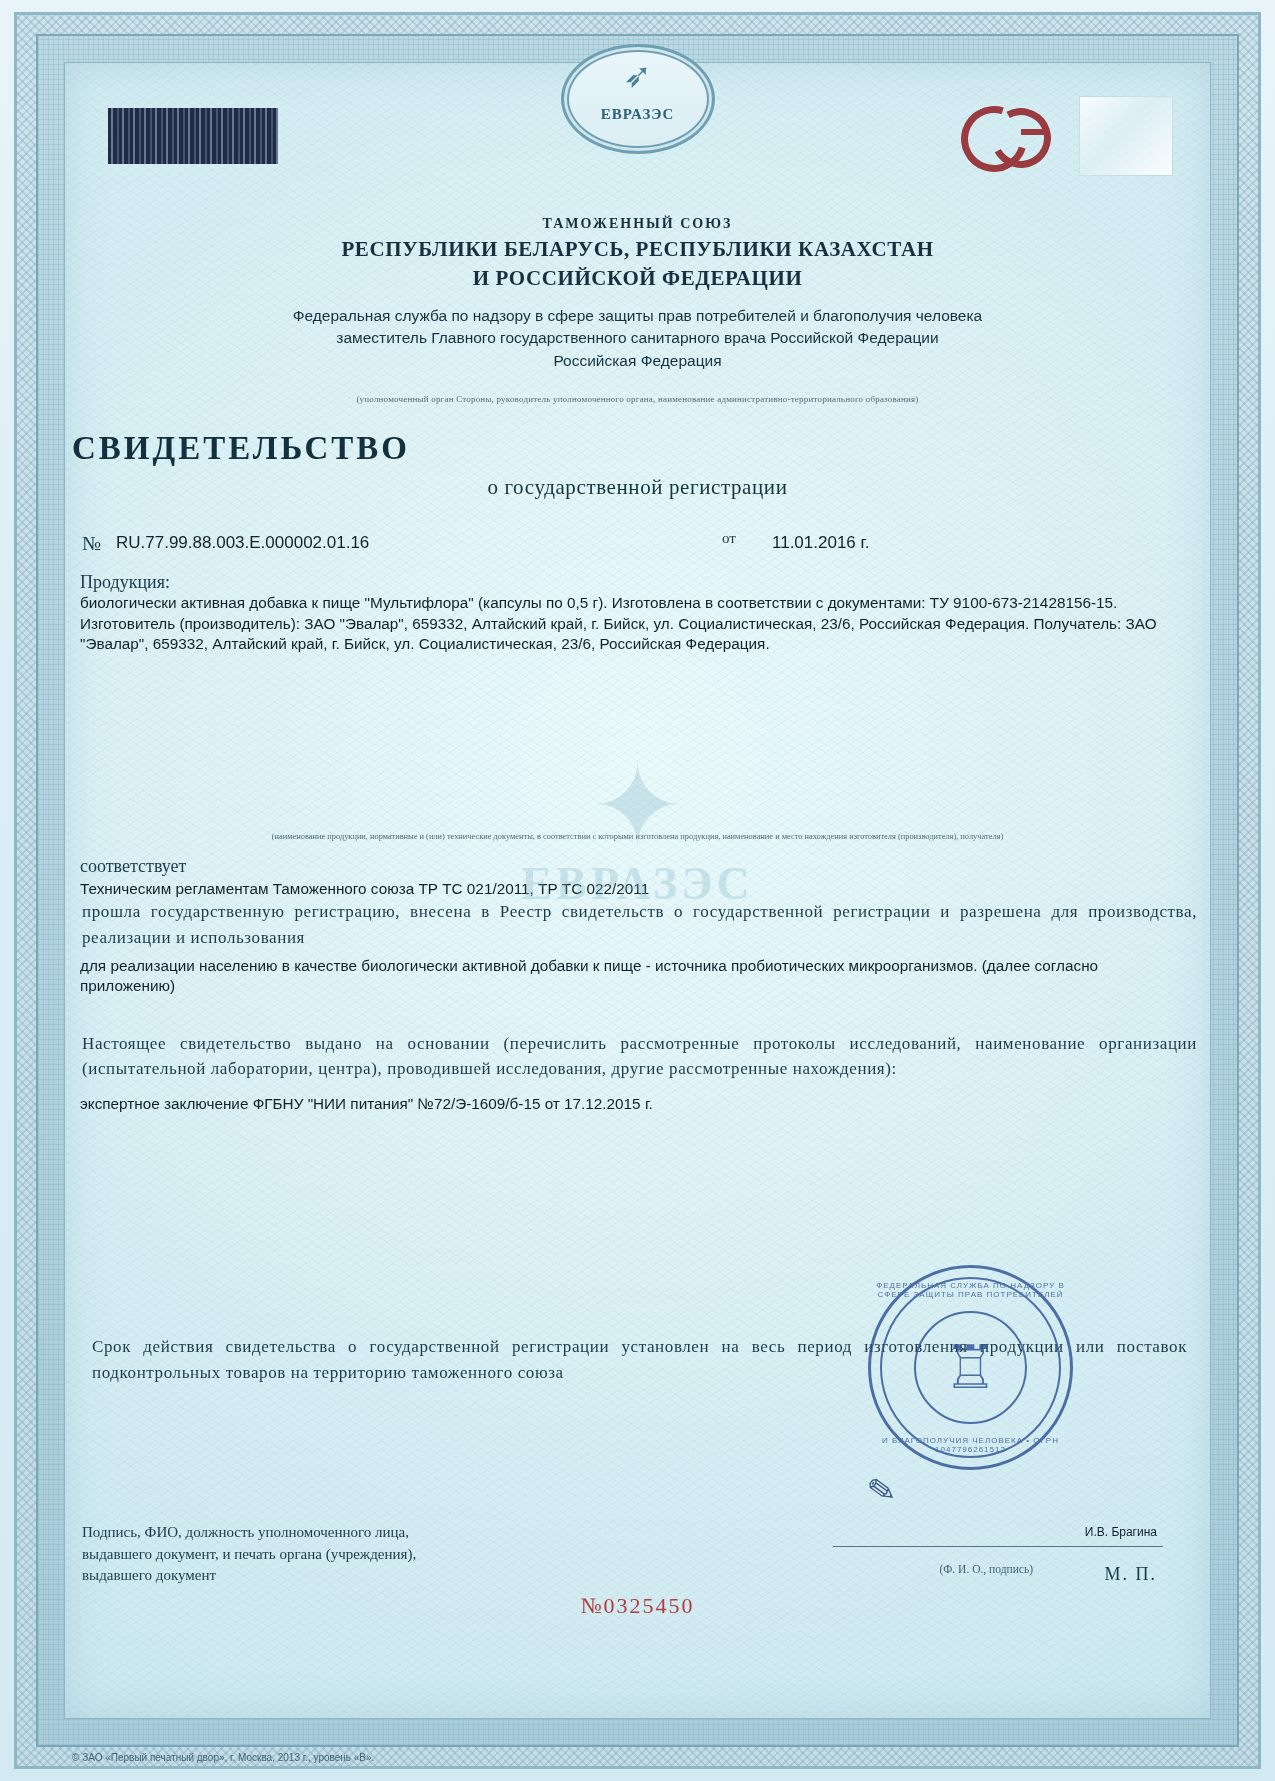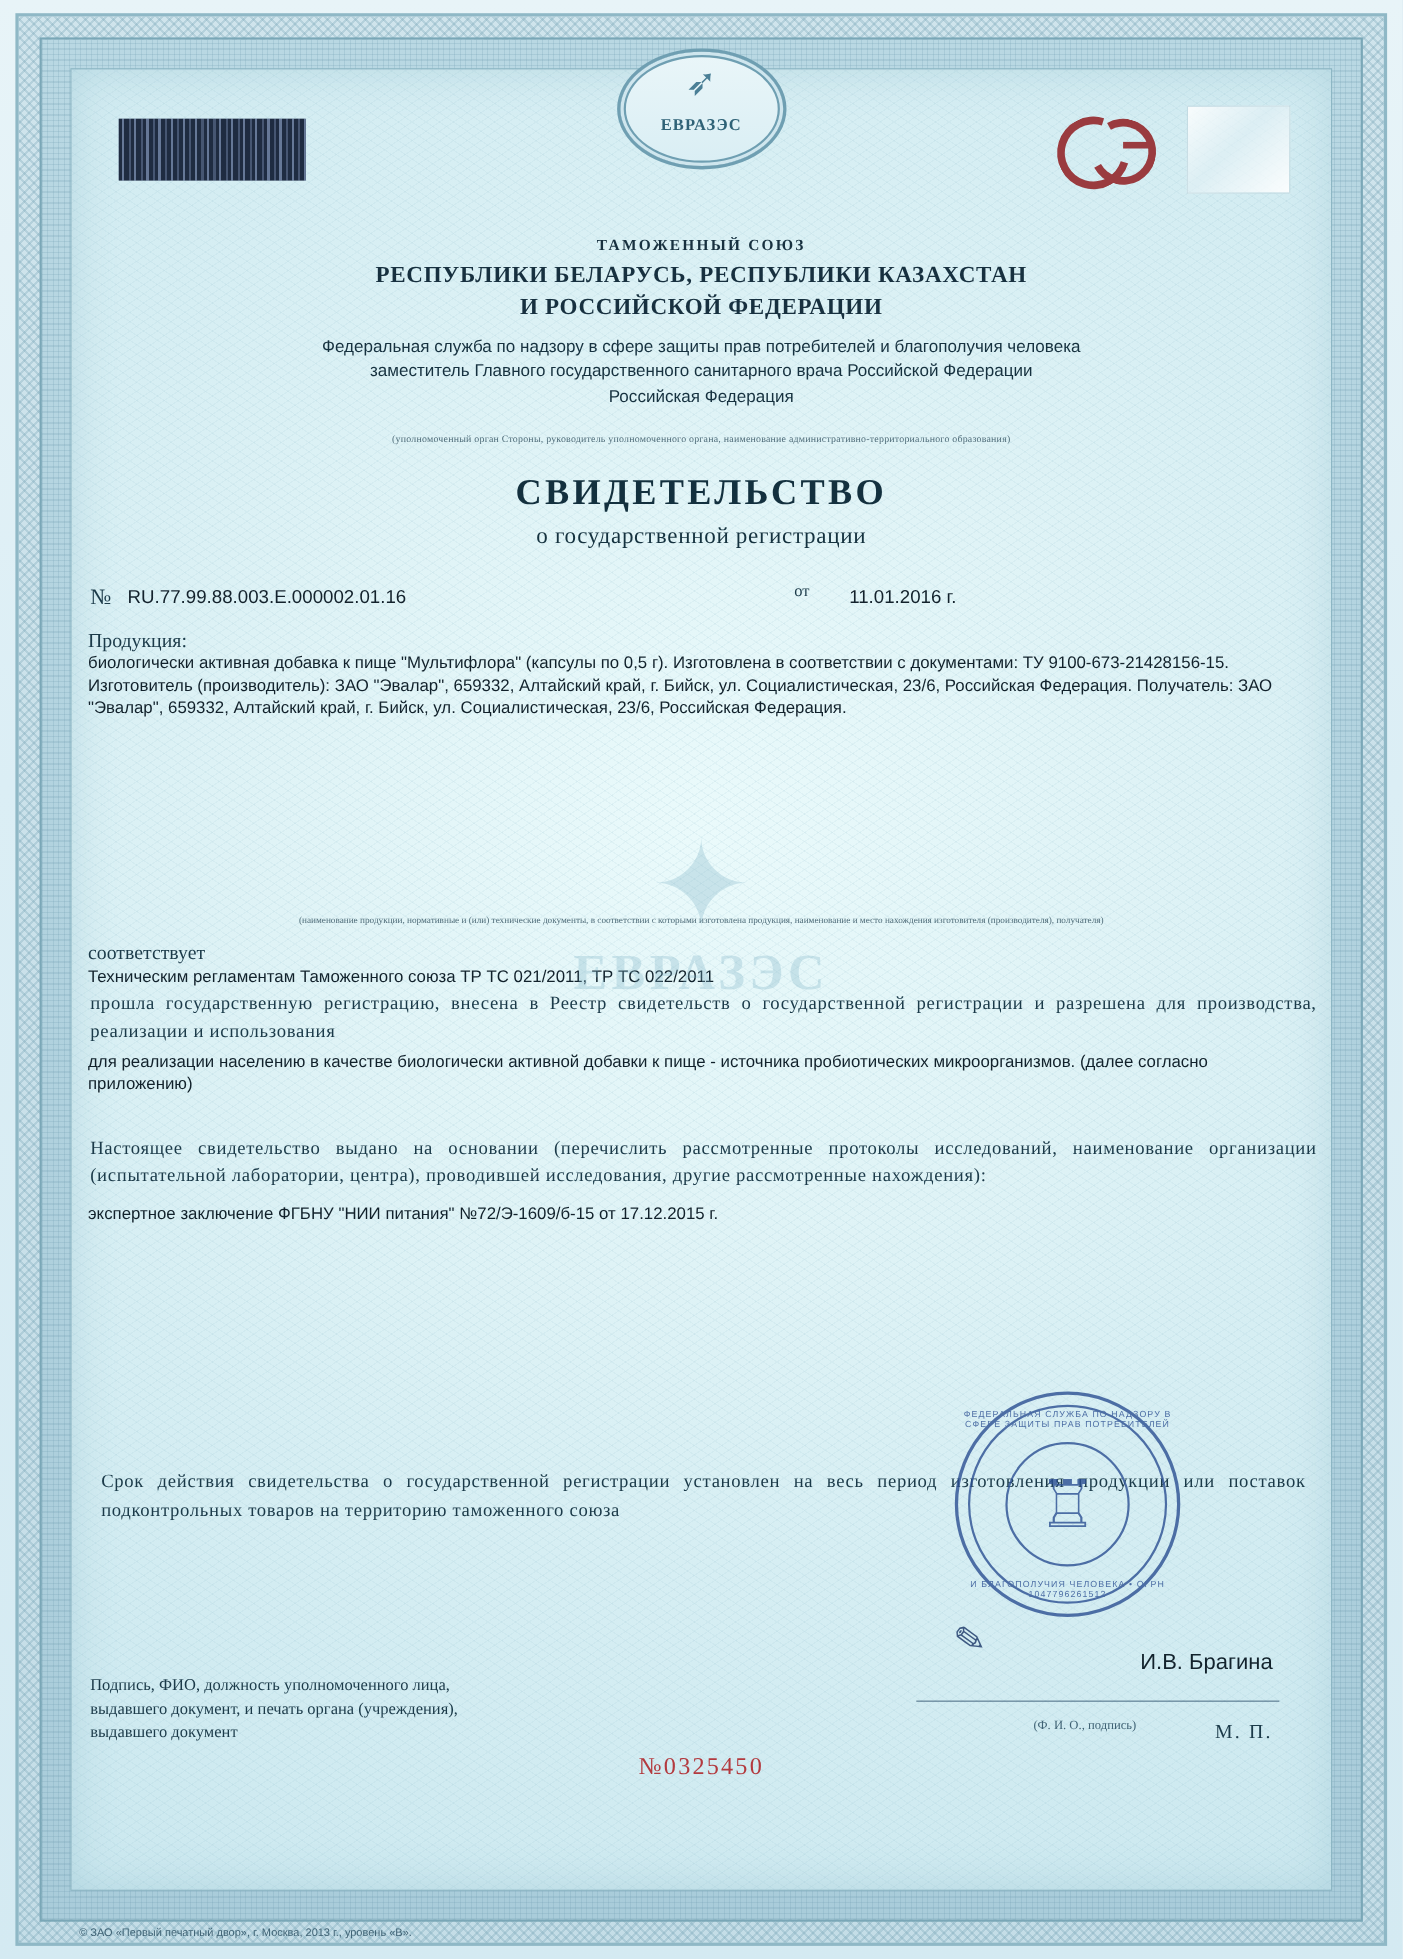--- a/index.html
+++ b/index.html
@@ -111,21 +111,21 @@
   .org{
     text-align:center;color:#16313f;font-size:15.5px;line-height:1.45;
     margin-top:14px;
   }
   .smallnote{
     text-align:center;color:#4e6b78;font-size:9px;margin-top:22px;
     font-family:"Liberation Serif", serif;letter-spacing:.2px;
   }
 
   .title{
-    text-align:center;font-family:"Liberation Serif", serif;
+    font-family:"Liberation Serif", serif;
     font-size:33px;font-weight:bold;color:#13303e;letter-spacing:3px;
     margin-top:26px;
   }
   .subtitle{
     text-align:center;font-family:"Liberation Serif", serif;
     font-size:21px;color:#15323f;margin-top:8px;letter-spacing:.6px;
   }
 
   
   .numrow{
@@ -205,21 +205,21 @@
     color:#24406f;font-family:"Liberation Serif", serif;font-size:34px;
     transform:rotate(-9deg);opacity:.85;
   }
 
   
   .sigblock{
     position:absolute;left:10px;bottom:128px;width:560px;
     font-family:Liberation Serif, serif;font-size:15px;color:#1b3a49;line-height:1.45;
   }
   .fio{
-    position:absolute;right:46px;bottom:192px;font-size:20px;color:#12222c;z-index:7;margin-top:20px;
+    position:absolute;right:46px;bottom:176px;font-size:12px;color:#12222c;z-index:7;margin-top:20px;
   }
   .sigline{
     position:absolute;right:40px;bottom:168px;width:330px;border-bottom:1px solid #53748a;z-index:4;
   }
   .fiolegend{
     position:absolute;right:170px;bottom:140px;font-family:"Liberation Serif", serif;
     font-size:11.5px;color:#3f6274;z-index:6;
   }
   .mp{
     position:absolute;right:46px;bottom:130px;font-family:"Liberation Serif", serif;

